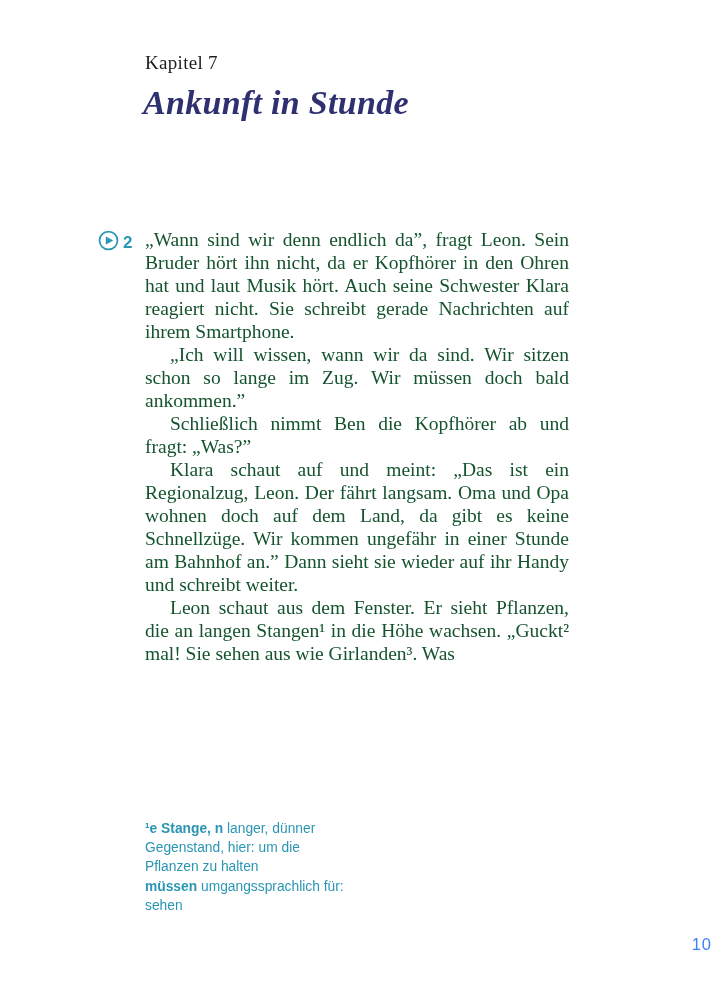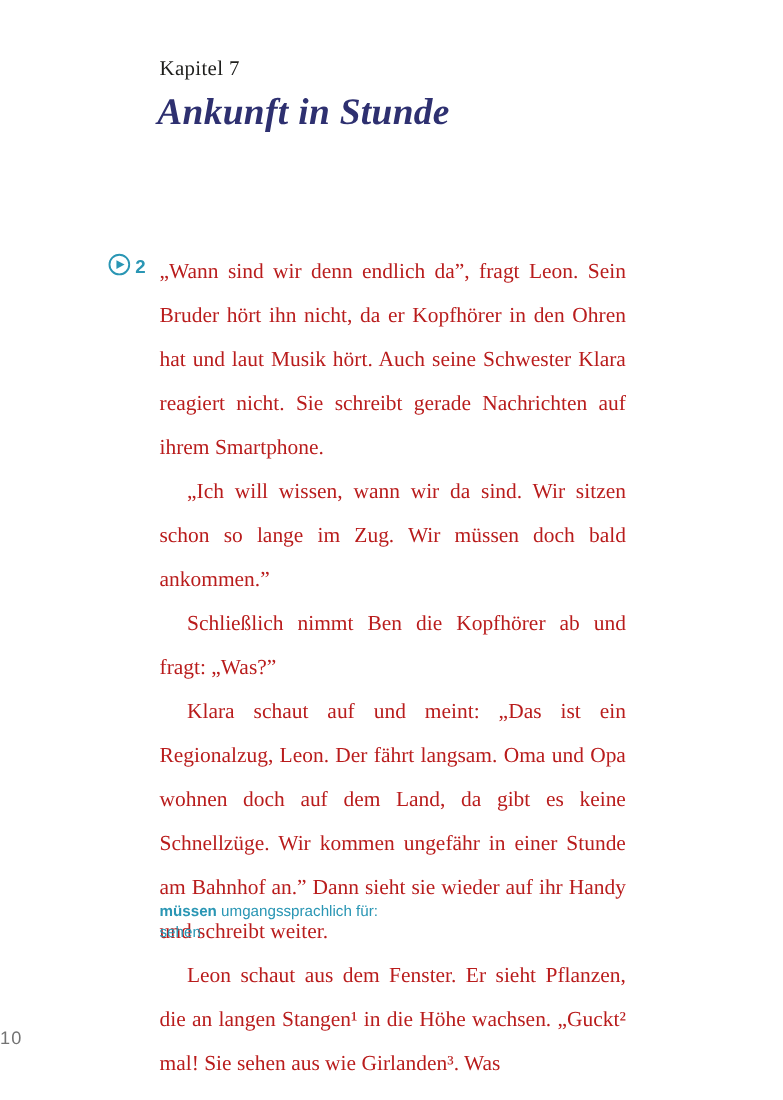--- a/index.html
+++ b/index.html
@@ -50,23 +50,23 @@
   }
 
   .body-text {
     position: absolute;
     left: 145px;
     top: 228px;
     width: 424px;
   }
   .body-text p.para {
     font-size: 19.5px;
-    line-height: 40px;
+    line-height: 23px;
     text-align: justify;
-    color: #b91c1c;
+    color: #14532d;
   }
   .body-text p.para.ind { text-indent: 25px; }
 
   .footnotes {
     position: absolute;
     left: 145px;
     top: 819px;
     width: 430px;
     display: flex;
     gap: 10px;
@@ -76,25 +76,25 @@
   .footnote-col { font-size: 13.8px; line-height: 19.2px; }
   .footnote-col.col-1 { width: 212px; }
   .footnote-col.col-2 { width: 200px; }
   .fn-term { font-weight: bold; }
 
   .page-number {
     position: absolute;
     left: 0;
     top: 935px;
     width: 100%;
-    text-align: left;
+    text-align: right;
     font-family: "Liberation Sans", sans-serif;
     font-size: 16.5px;
     letter-spacing: 1px;
-    color: #737373;
+    color: #3b82f6;
   }
 </style>
 </head>
 <body>
 
 <div class="chapter-label">Kapitel 7</div>
 
 <h1 class="page-title">Ankunft in Stunde</h1>
 
 <div class="audio-marker">
@@ -110,17 +110,18 @@
 <div class="body-text">
     <p class="para">„Wann sind wir denn endlich da”, fragt Leon. Sein Bruder hört ihn nicht, da er Kopfhörer in den Ohren hat und laut Musik hört. Auch seine Schwester Klara reagiert nicht. Sie schreibt gerade Nachrichten auf ihrem Smartphone.</p>
     <p class="para ind">„Ich will wissen, wann wir da sind. Wir sitzen schon so lange im Zug. Wir müssen doch bald ankommen.”</p>
     <p class="para ind">Schließlich nimmt Ben die Kopfhörer ab und fragt: „Was?”</p>
     <p class="para ind">Klara schaut auf und meint: „Das ist ein Regionalzug, Leon. Der fährt langsam. Oma und Opa wohnen doch auf dem Land, da gibt es keine Schnellzüge. Wir kommen ungefähr in einer Stunde am Bahnhof an.” Dann sieht sie wieder auf ihr Handy und schreibt weiter.</p>
     <p class="para ind">Leon schaut aus dem Fenster. Er sieht Pflanzen, die an langen Stangen¹ in die Höhe wachsen. „Guckt² mal! Sie sehen aus wie Girlanden³. Was</p>
   </div>
 
 <div class="footnotes">
   <div class="footnote-col col-1">
+      <div class="fn"><span class="fn-term">¹e Stange, n </span><span class="fn-def">langer, dünner Gegenstand, hier: um die Pflanzen zu halten</span></div>
       <div class="fn"><span class="fn-term">müssen </span><span class="fn-def">umgangssprachlich für: sehen</span></div>
     </div>
 </div>
 
 <div class="page-number">10</div>
 
 </body></html>

